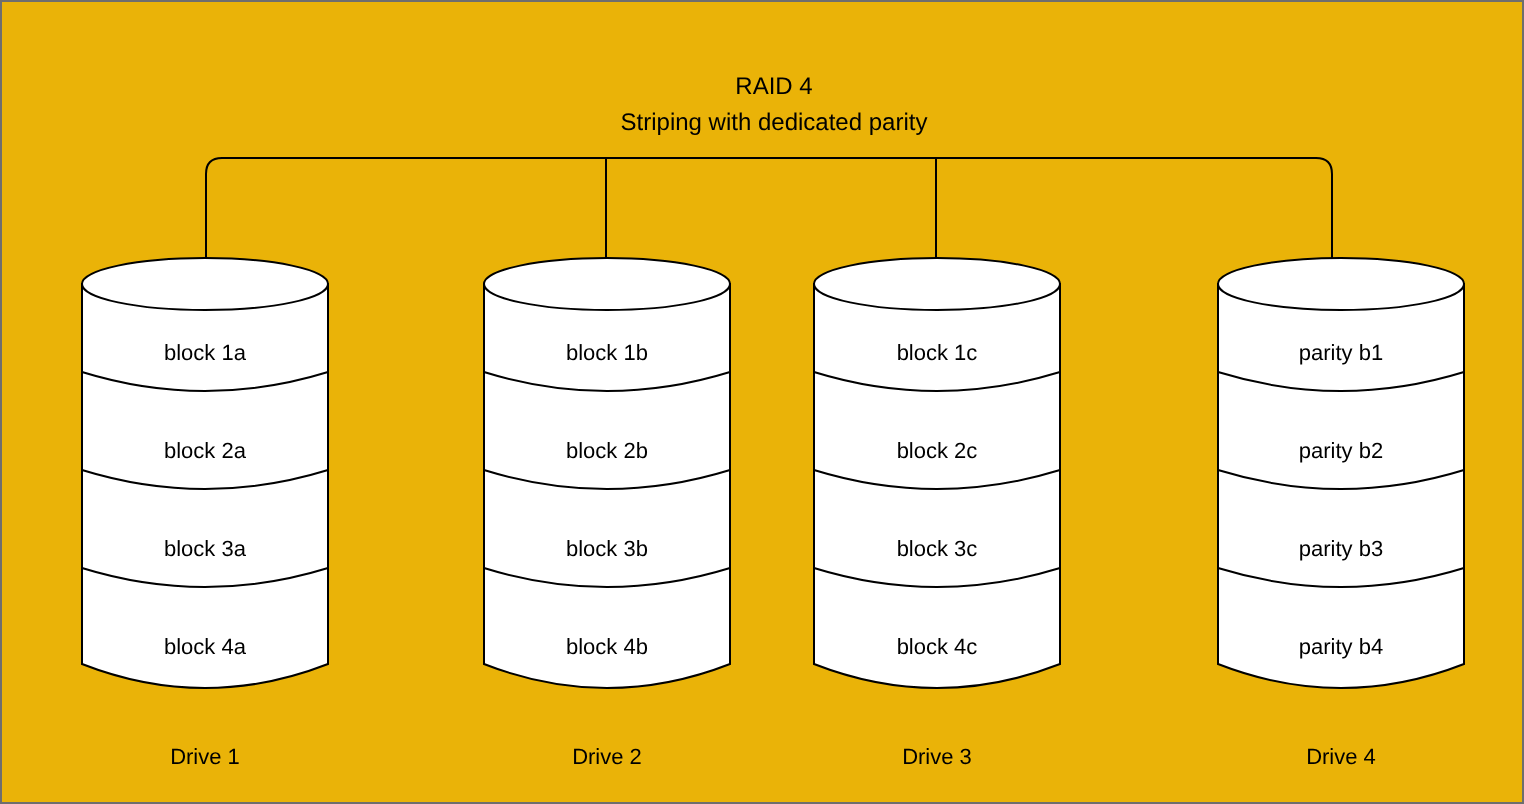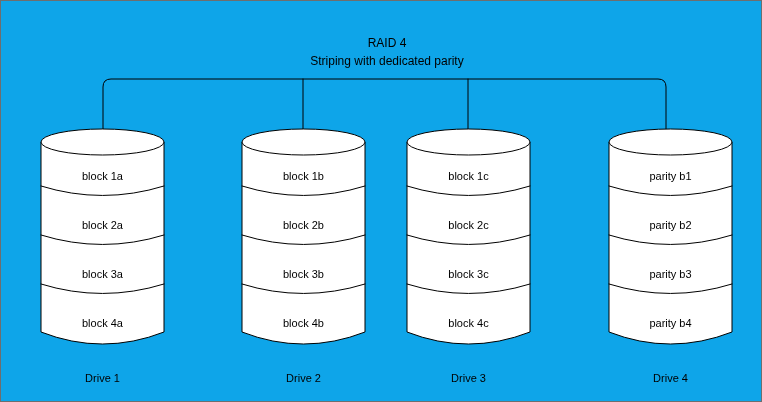--- a/index.html
+++ b/index.html
@@ -4,21 +4,21 @@
 <style>
   html, body {
     margin: 0;
     padding: 0;
     background: #ffffff;
   }
   #canvas {
     position: relative;
     width: 762px;
     height: 402px;
-    background: #0ea5e9;
+    background: #eab308;
     box-sizing: border-box;
     border: 1px solid #6e6e6e;
     overflow: hidden;
     font-family: "Liberation Sans", sans-serif;
   }
   #diagram {
     position: absolute;
     left: 0;
     top: 0;
     width: 762px;

